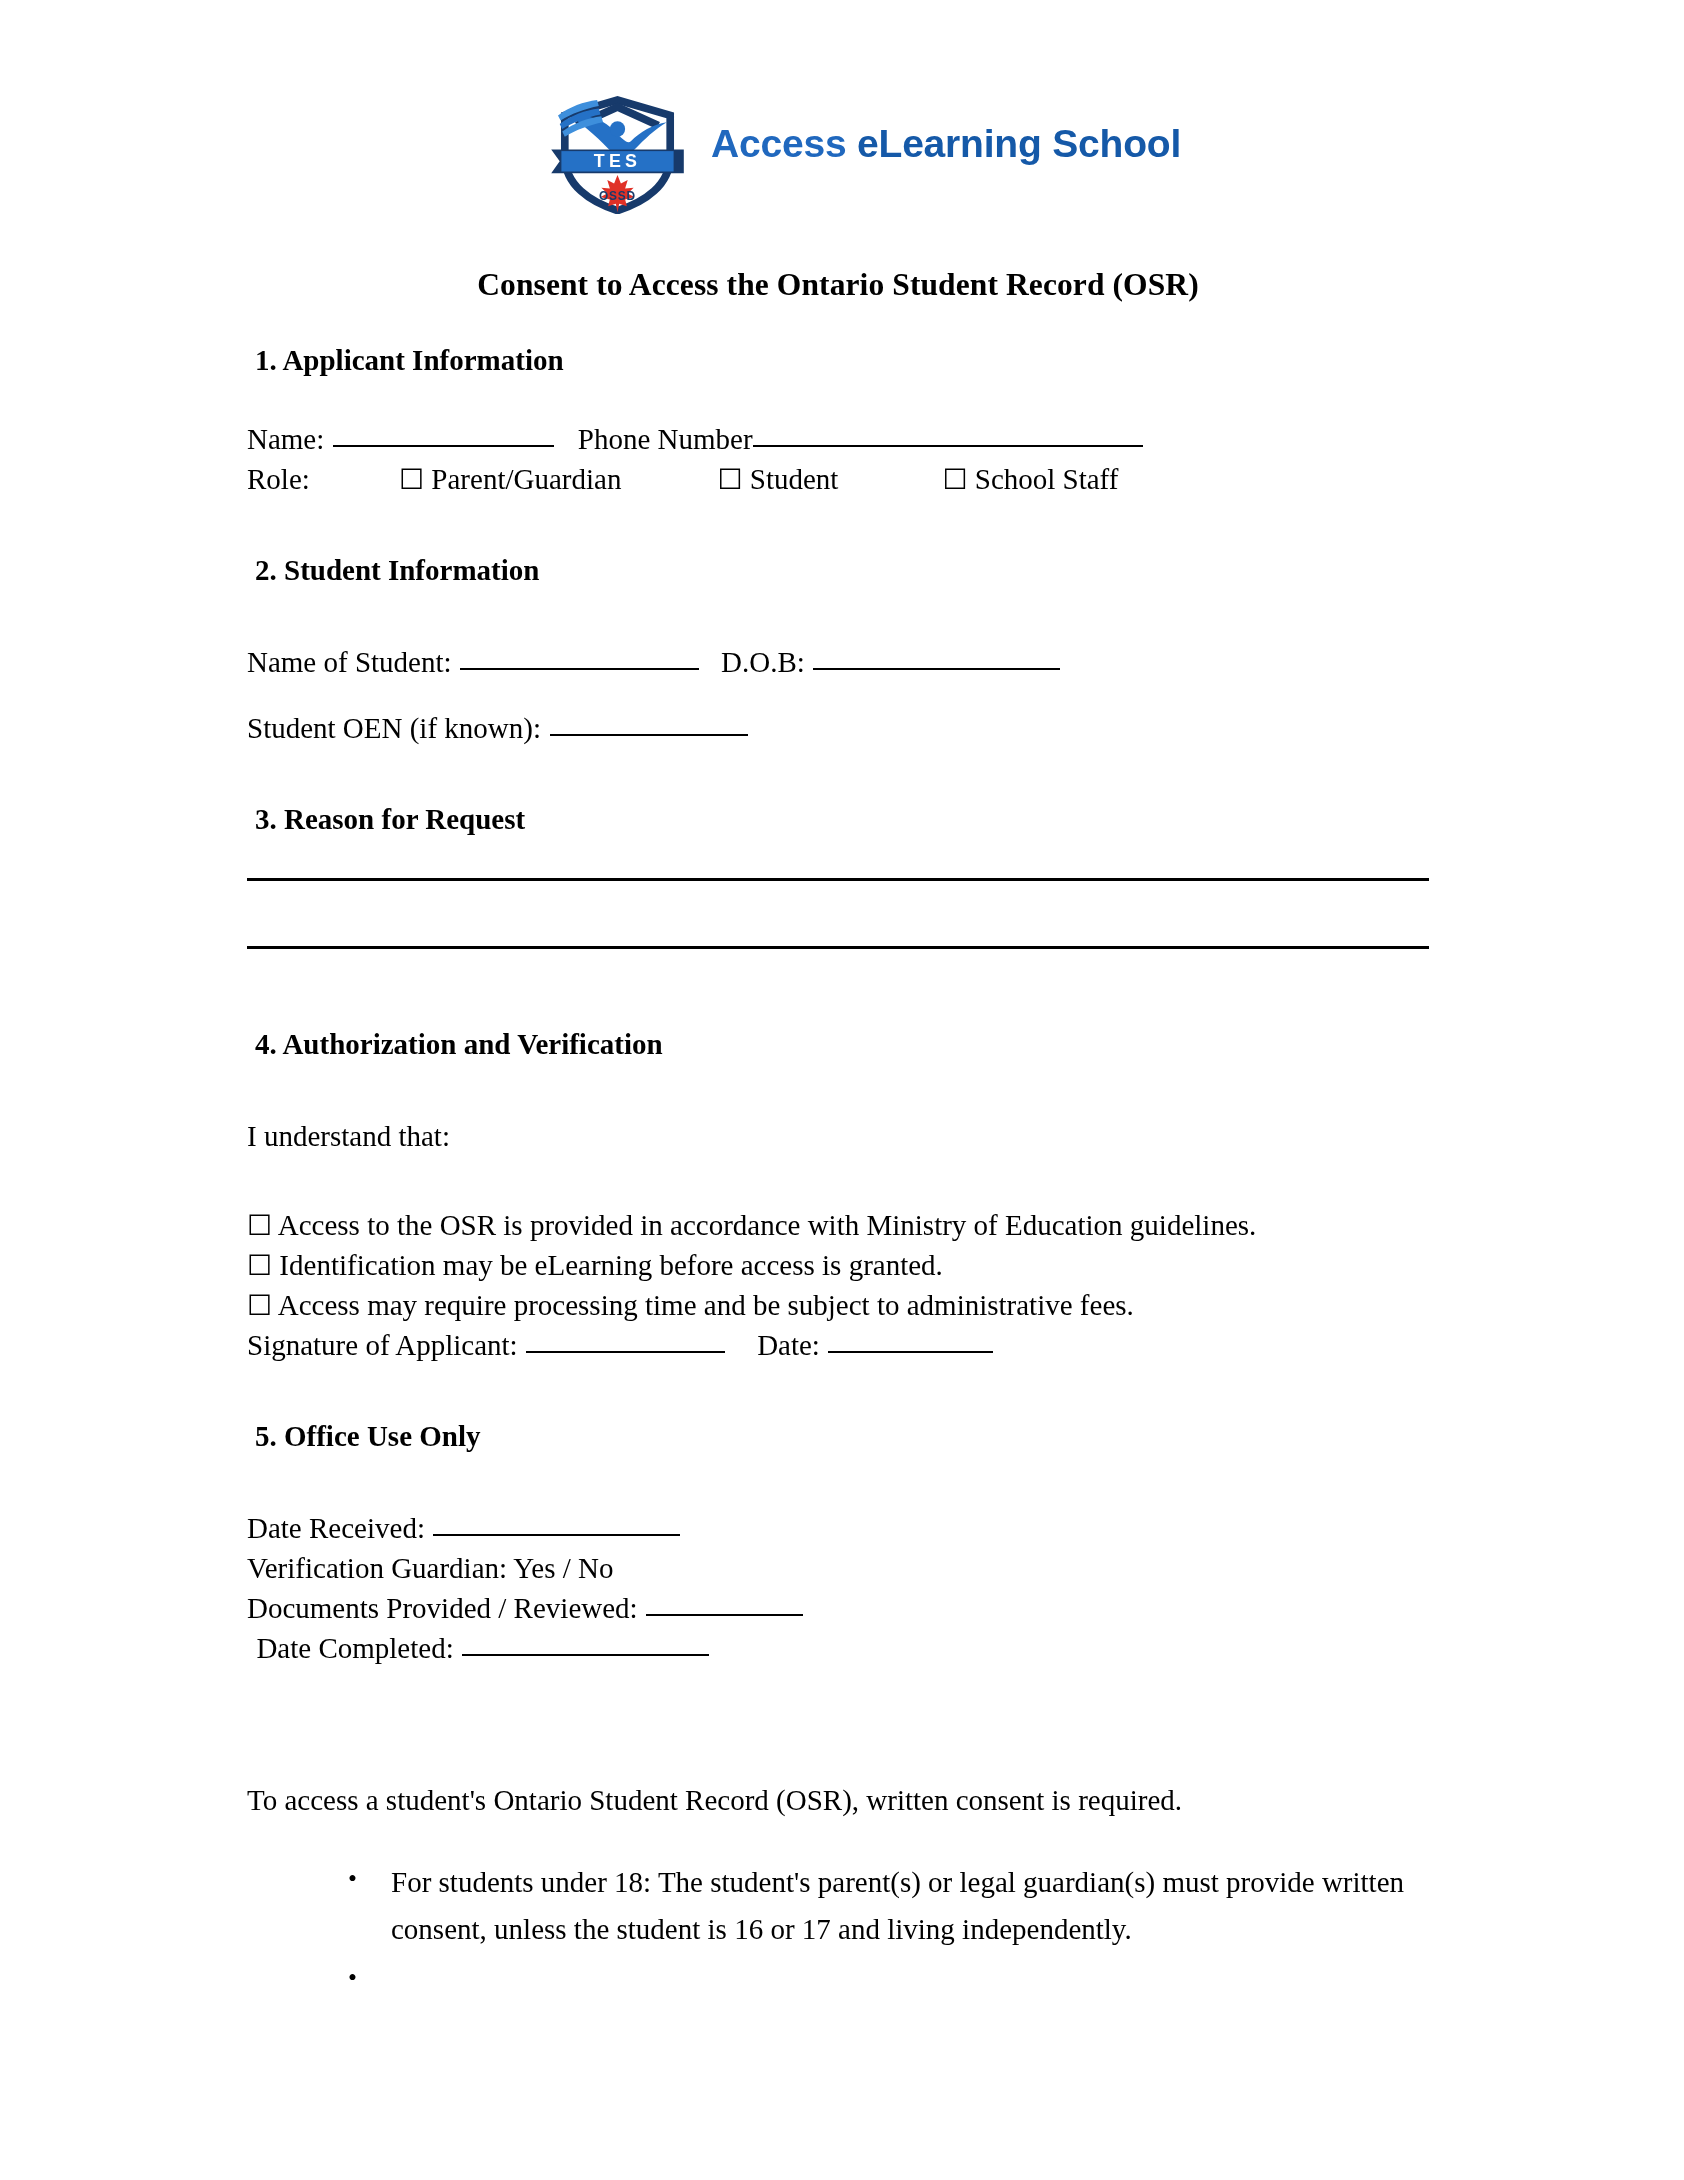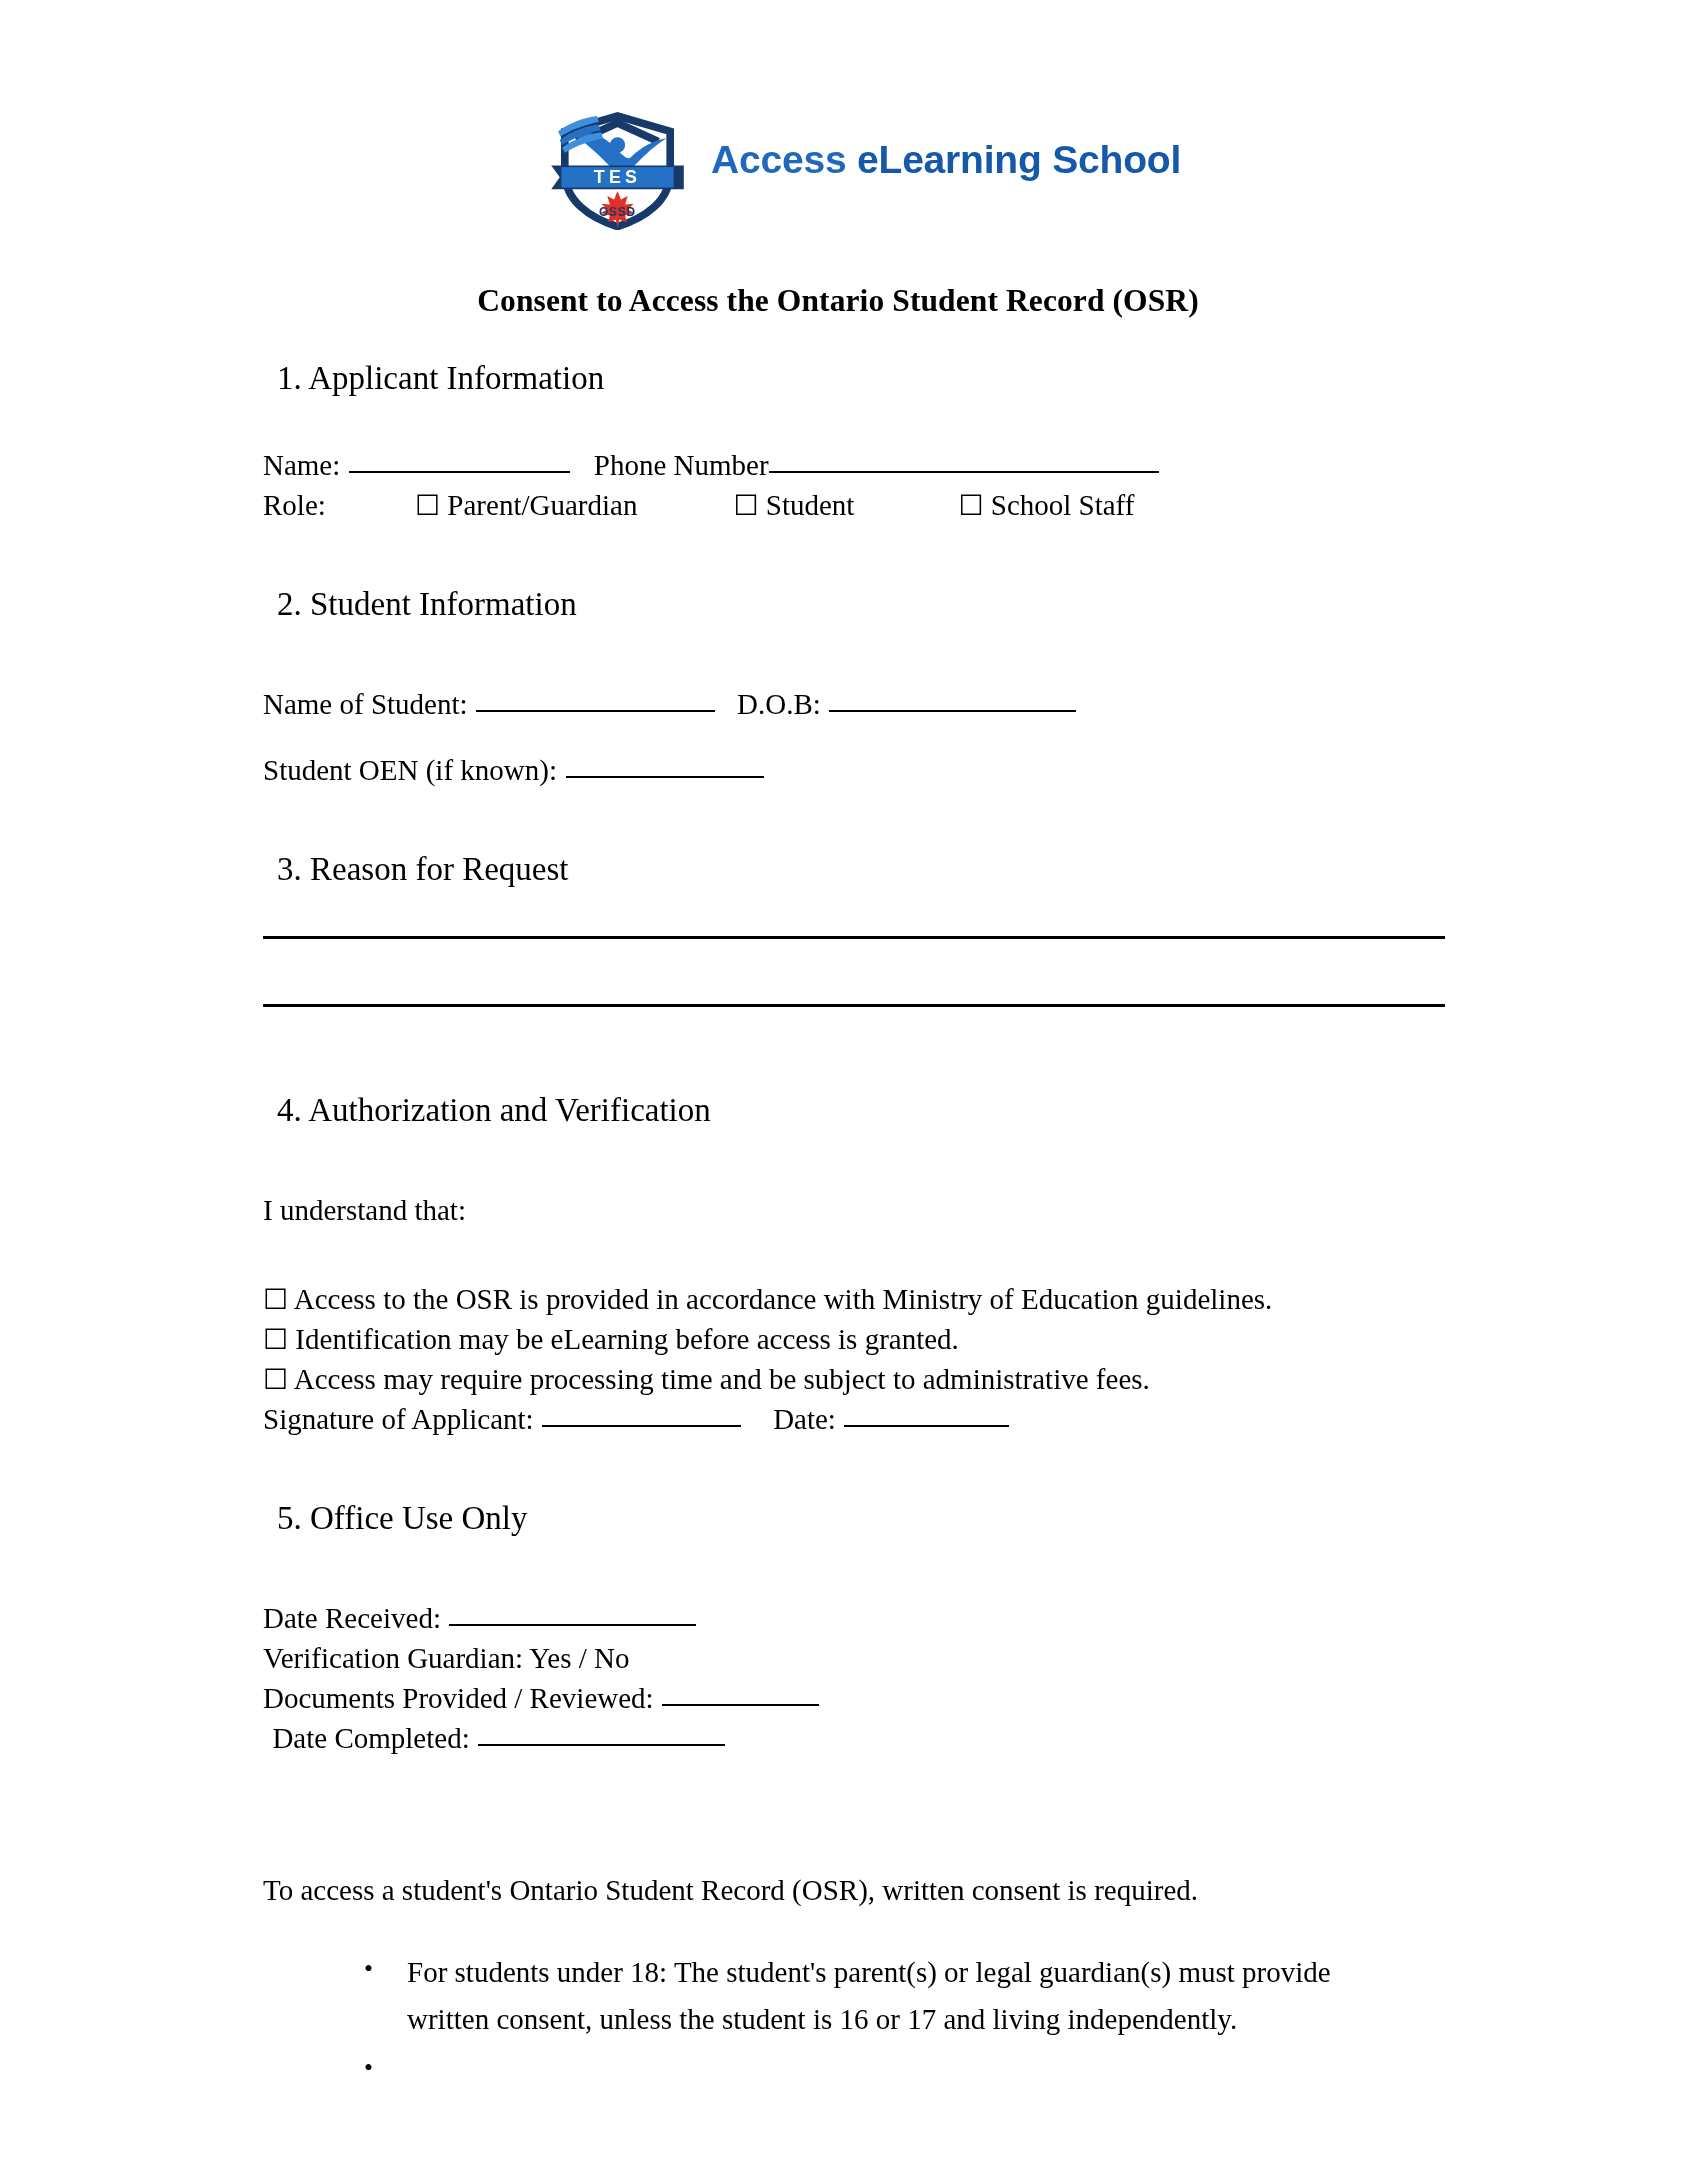--- a/index.html
+++ b/index.html
@@ -13,21 +13,21 @@
     font-family: "Liberation Serif", "DejaVu Serif", serif;
     color: #000000;
     position: relative;
     overflow: hidden;
   }
 
   .page {
     position: relative;
     width: 1676px;
     height: 2181px;
-    padding: 16px;
+    padding: 0;
     box-sizing: border-box;
   }
 
   
   .header {
     display: flex;
     align-items: center;
     justify-content: center;
     gap: 22px;
     padding-top: 78px;
@@ -64,22 +64,23 @@
   
   .content {
     margin-top: 43px;
     padding-left: 247px;
     padding-right: 256px;
     font-size: 29px;
     line-height: 1.0;
   }
 
   .section-head {
-    font-size: 33px;
-    margin: 14px;
+    font-size: 29px;
+    margin: 8px;
+    font-weight: bold;
   }
 
   .para-gap   { height: 36px; }
   .para-gap-s { height: 25.6px; }
   .para-gap-l { height: 49px; }
 
   .line-row {
     white-space: nowrap;
     margin: 0;
     padding: 0;

